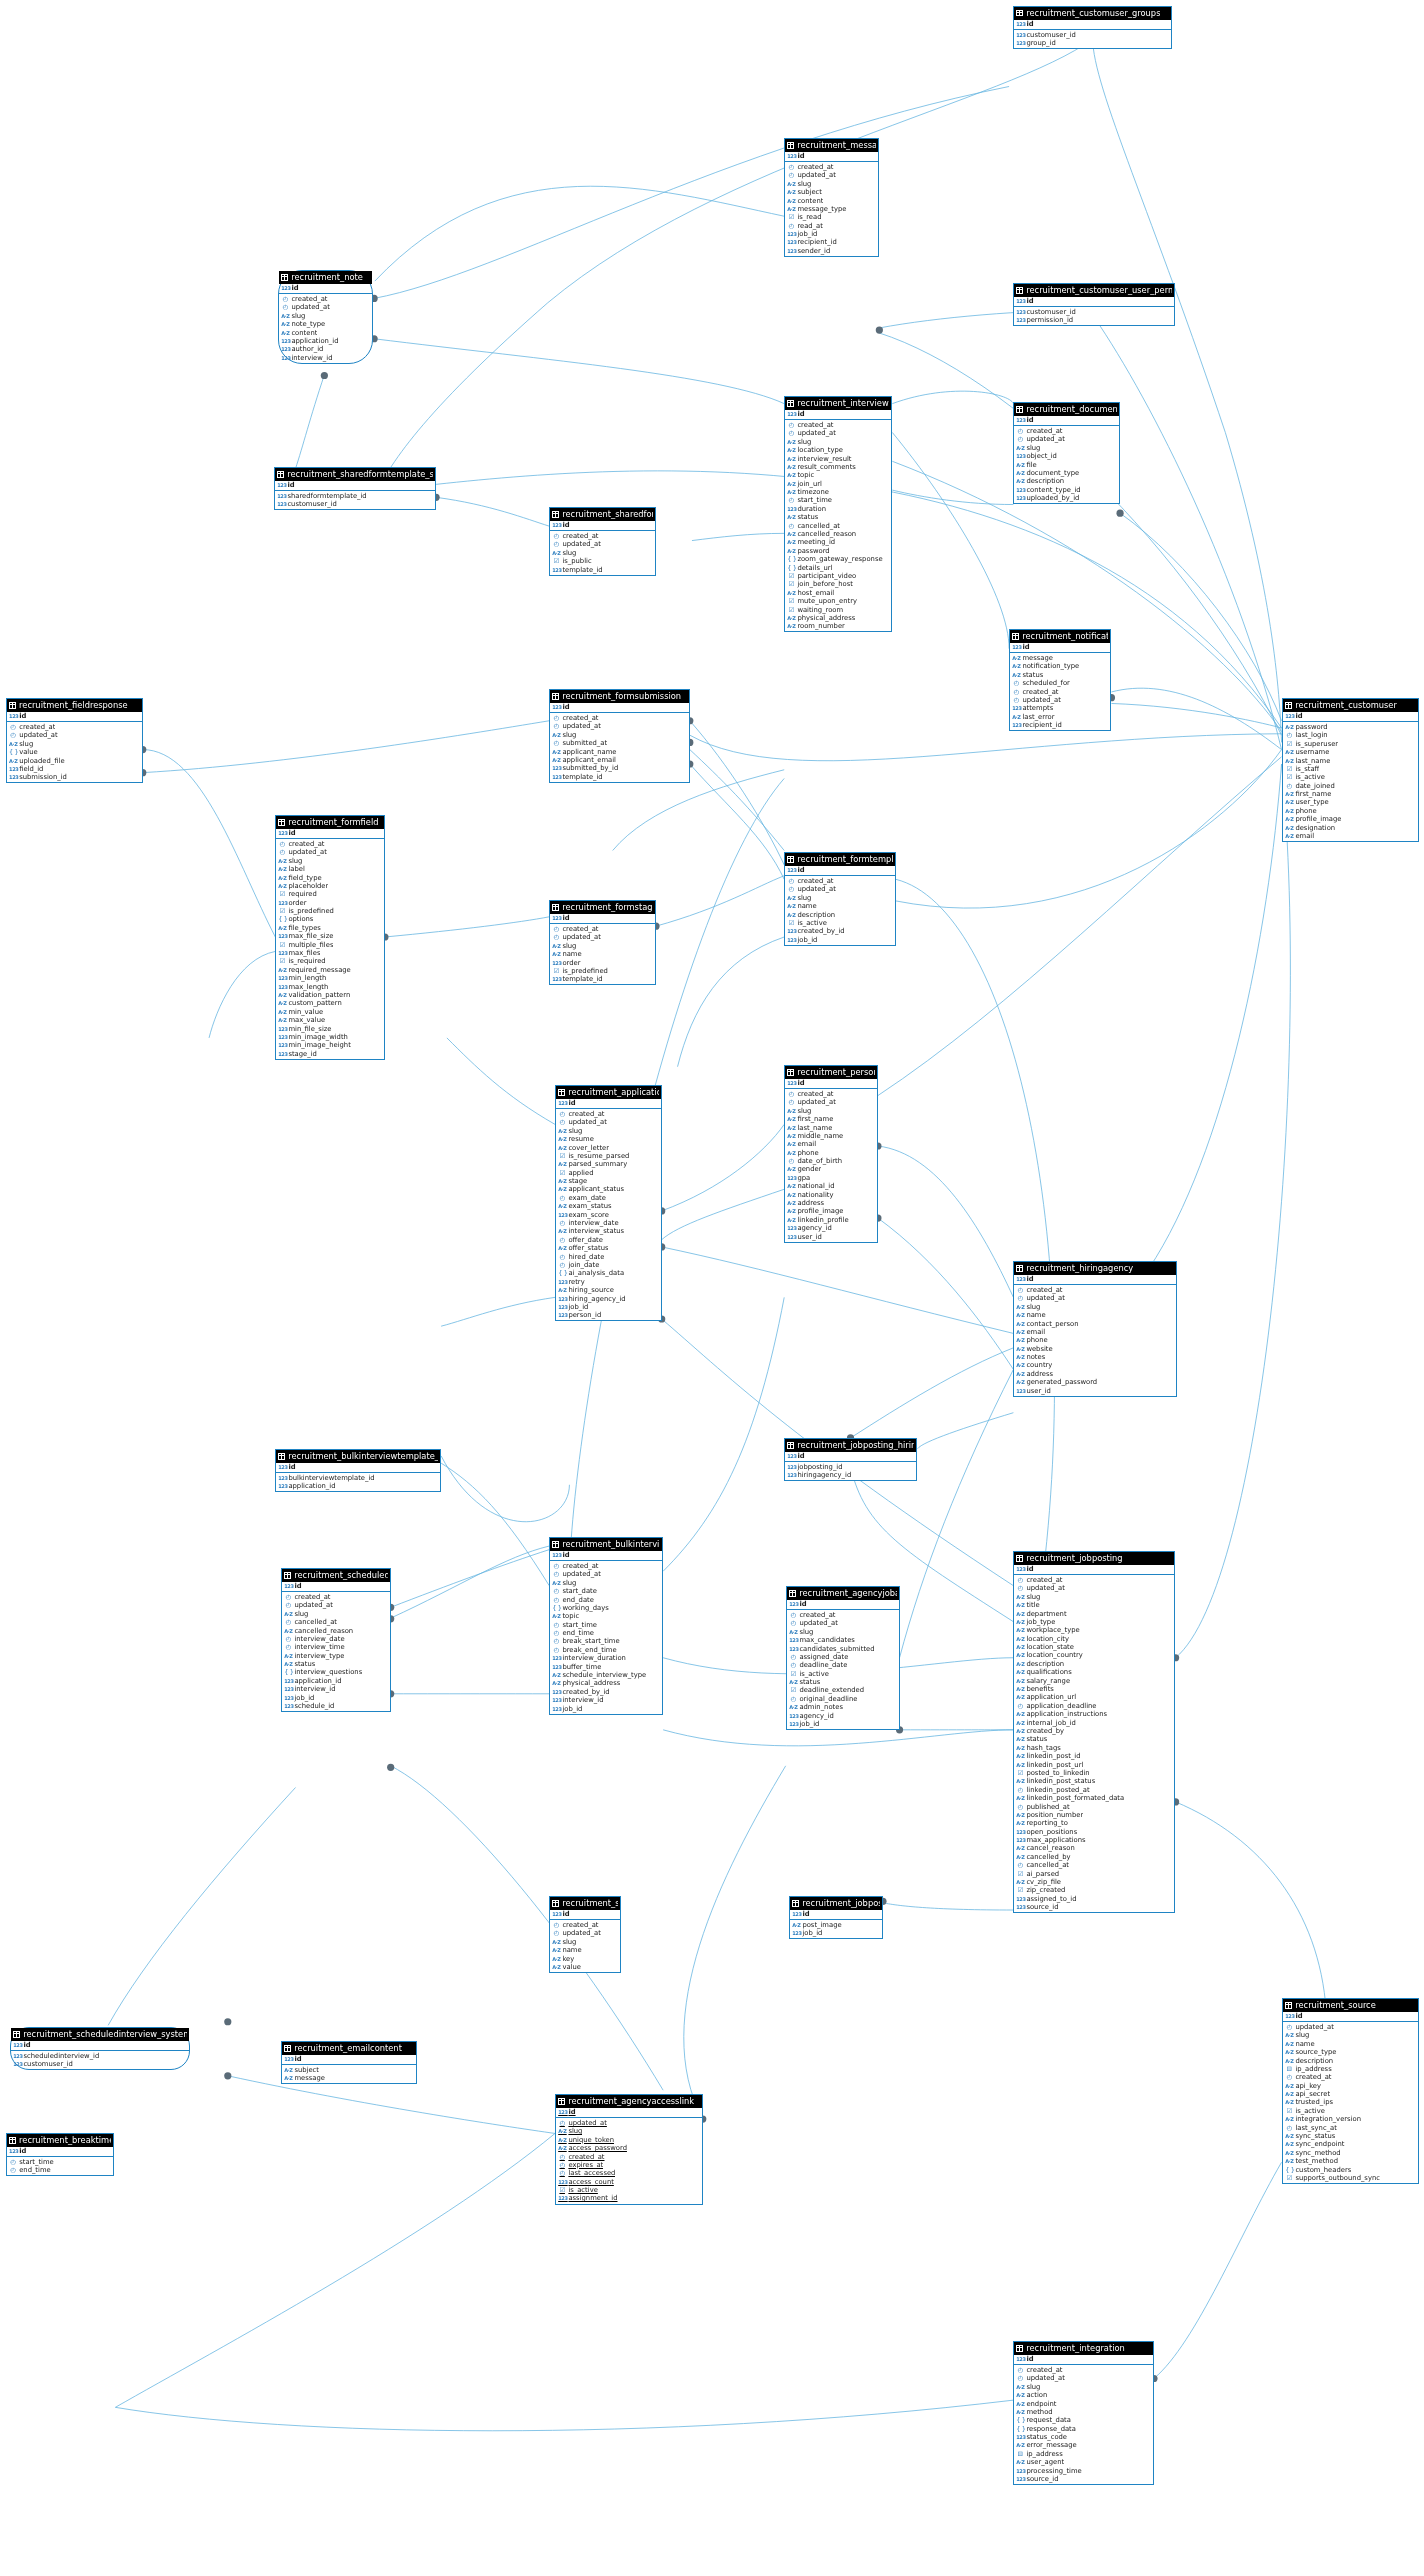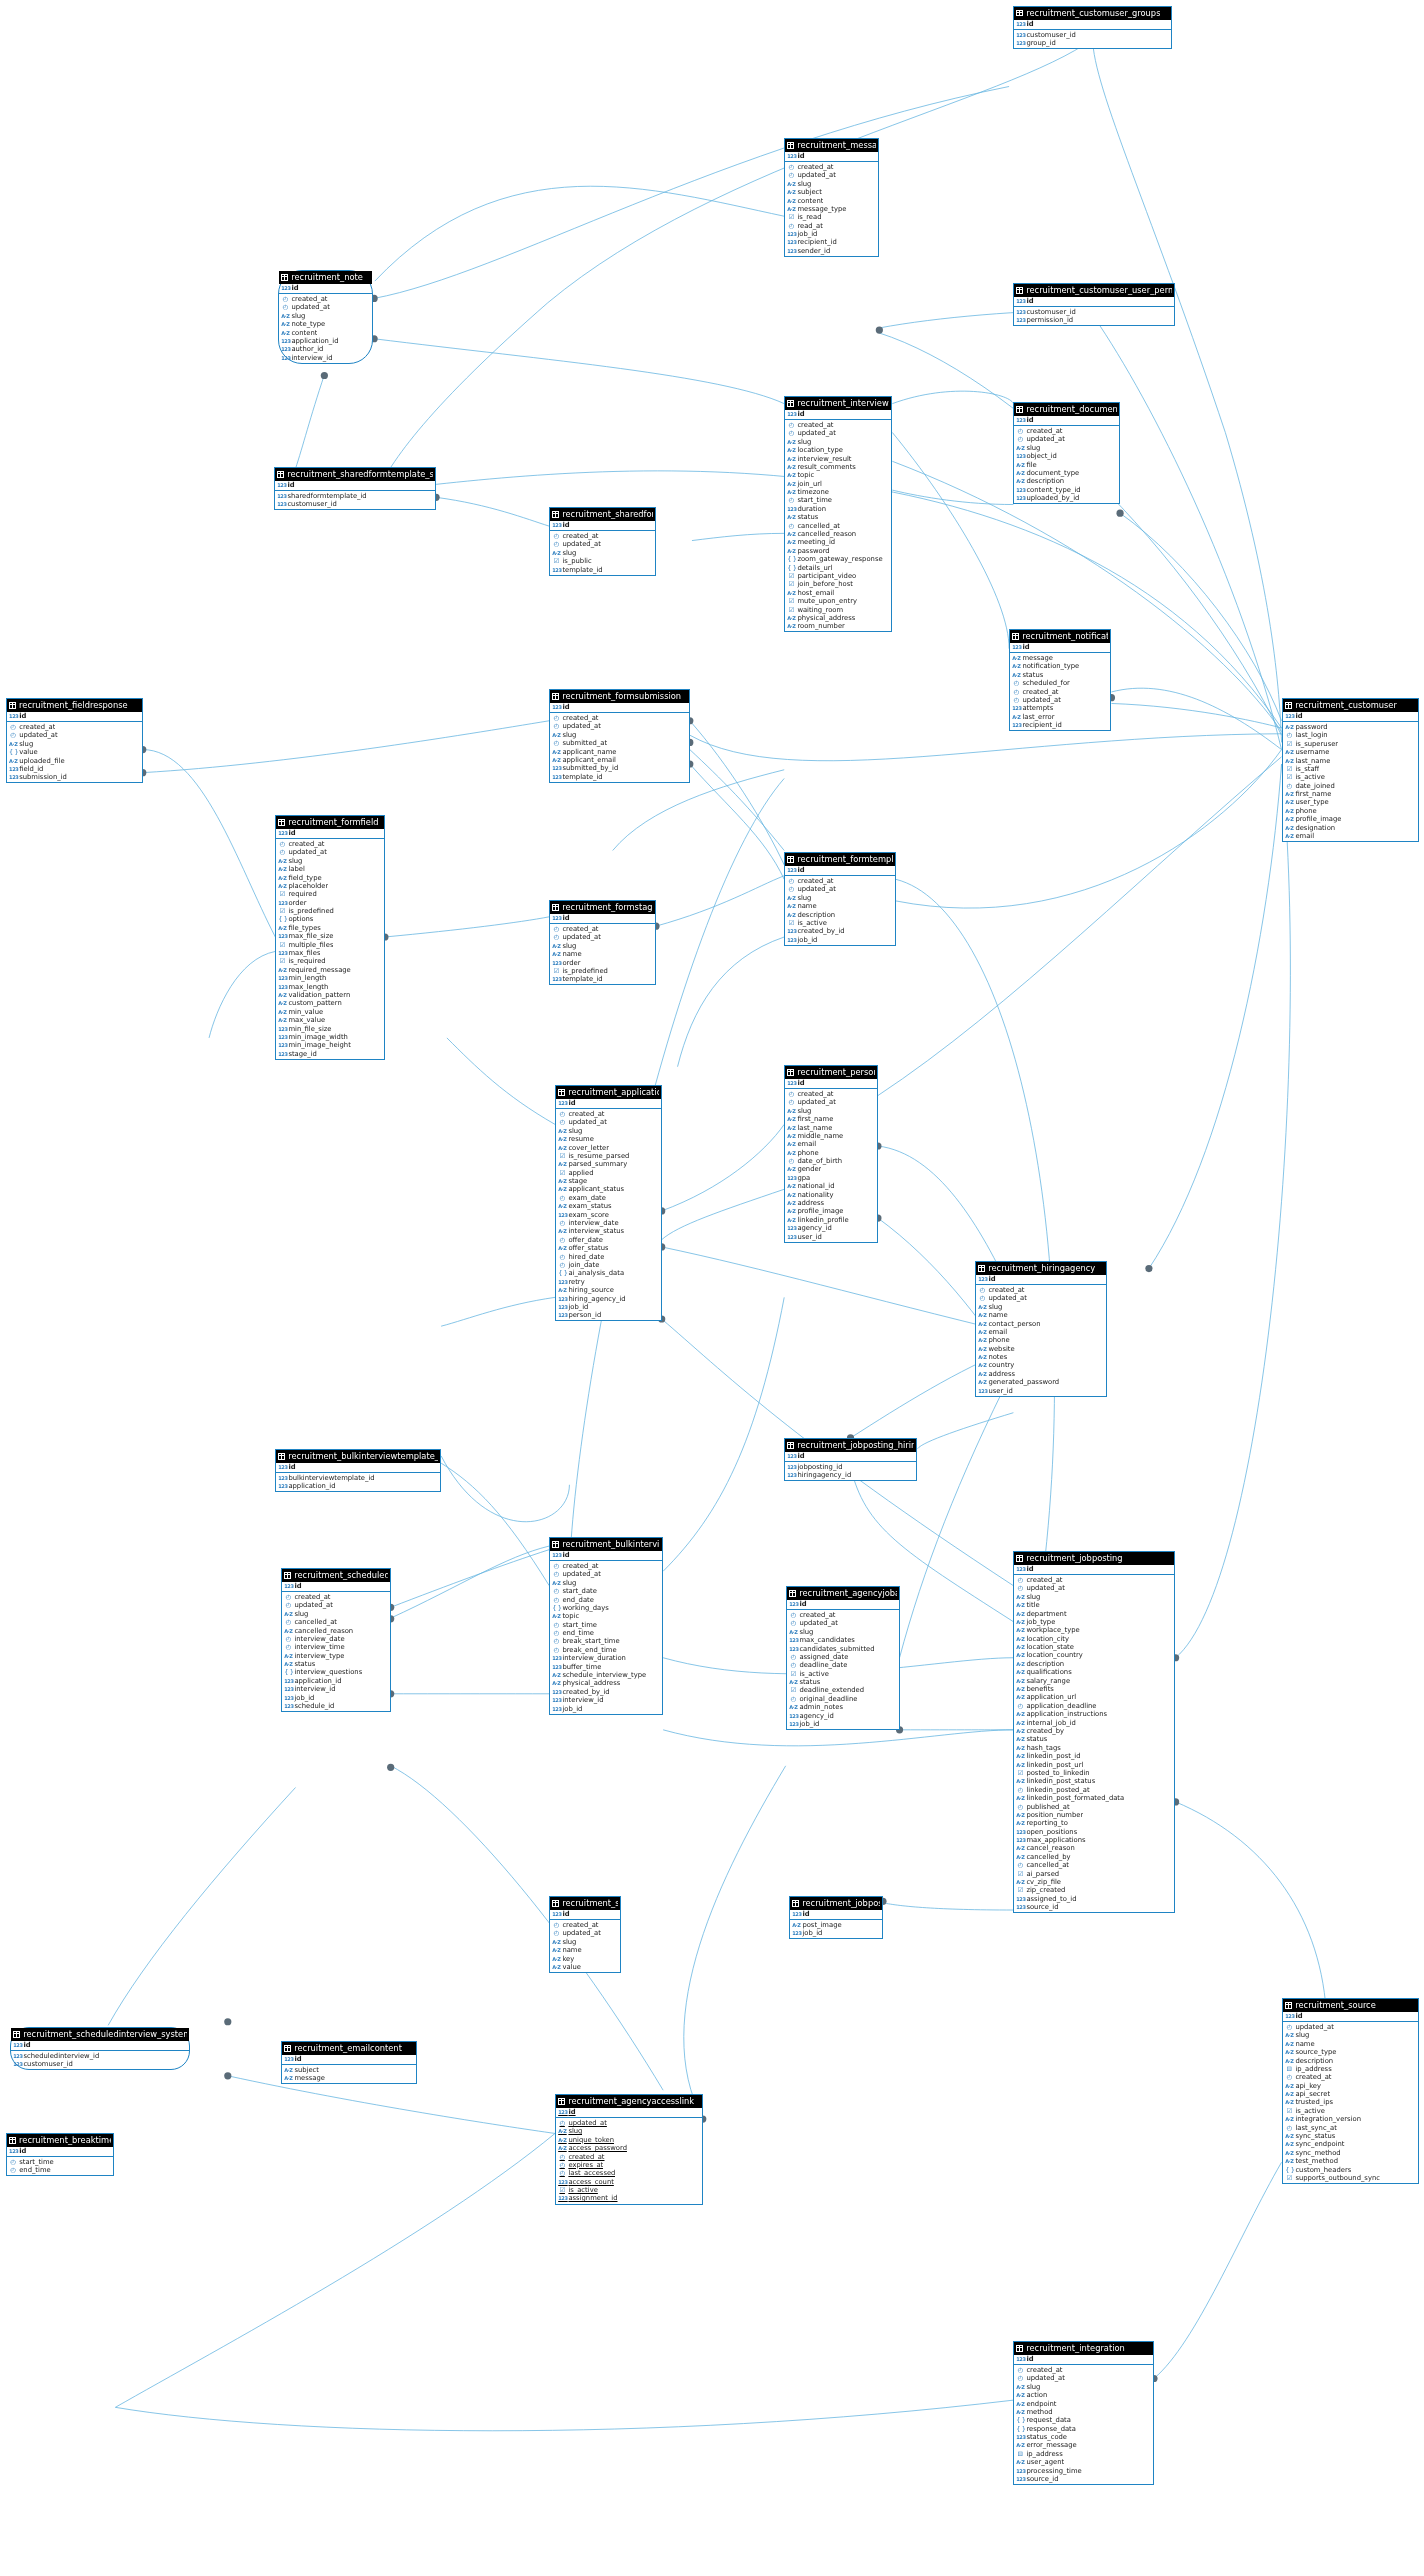--- a/index.html
+++ b/index.html
@@ -1211,21 +1211,21 @@
         <div class="row">
           <span class="ic num">123</span>
           <span class="fname">agency_id</span>
         </div>
         <div class="row">
           <span class="ic num">123</span>
           <span class="fname">user_id</span>
         </div>
       </div>
     </div>
-    <div class="tbl" style="left: 975px; top: 1261px; width: 132px;">
+    <div class="tbl" style="left: 1013px; top: 1261px; width: 164px;">
       <div class="hdr">
         <span class="tico">
           <i class="b"></i>
           <i class="h"></i>
           <i class="v"></i>
         </span>
         <span class="nm">recruitment_hiringagency</span>
       </div>
       <div class="pk">
         <div class="row pkrow">

